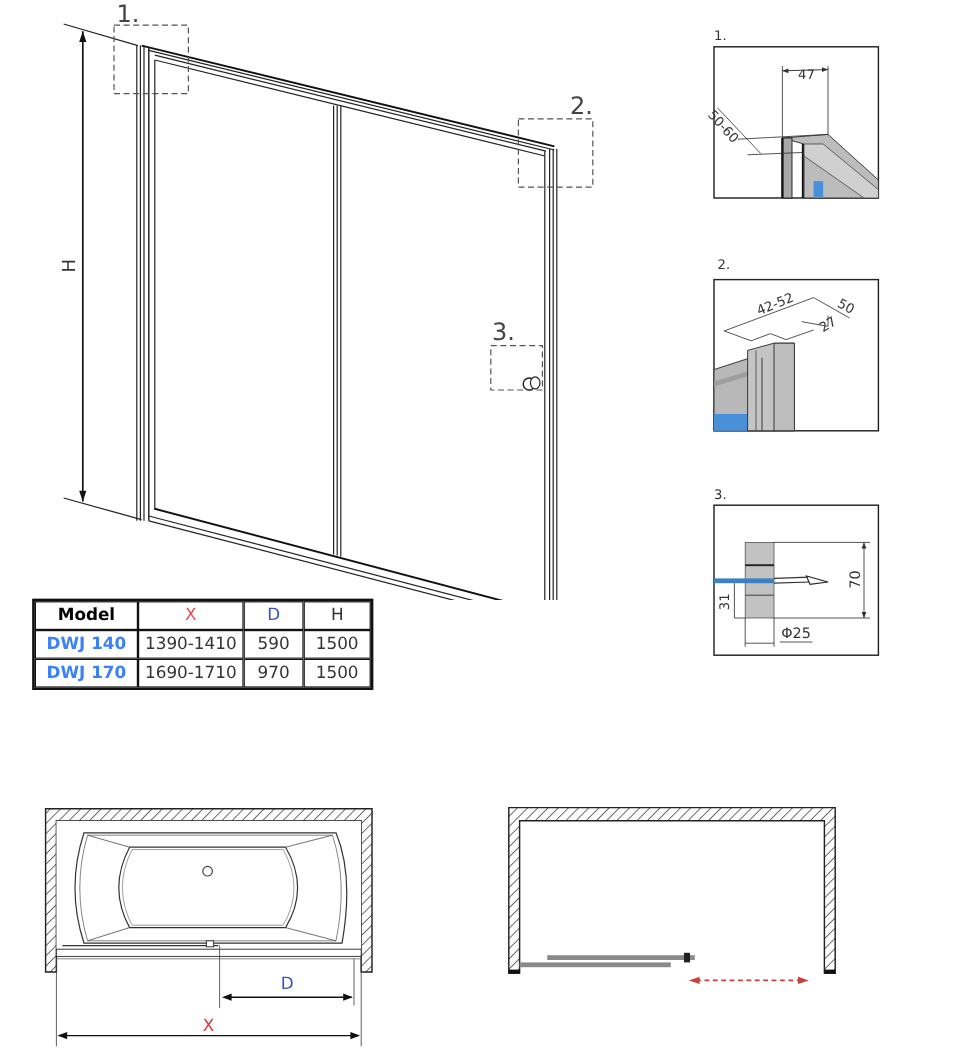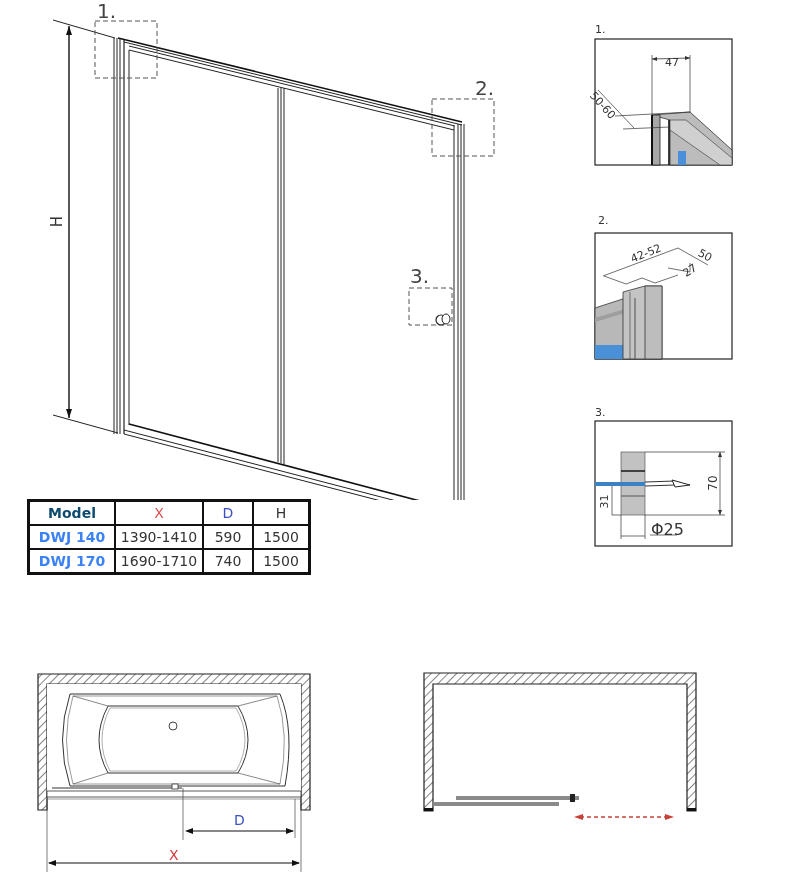--- a/index.html
+++ b/index.html
@@ -8,21 +8,21 @@
     .abs { position: absolute; }
     svg { position: absolute; left: 0; top: 0; }
     .lbl { position: absolute; font-family: "DejaVu Sans", sans-serif; color: #333; line-height: 1; }
     .callout-num { font-size: 20px; color: #444; }
     .detail-num { font-size: 11px; color: #333; }
     table.spec { position: absolute; left: 27px; top: 499px; border-collapse: separate;
                  border-spacing: 0; border: 2px solid #111; background: #111; }
     table.spec td { background: #fff; border: 1px solid #111; font-size: 14px; text-align: center;
                     padding: 0; height: 22px; color: #333; }
     table.spec td.model { font-weight: bold; color: #3b82f6; width: 84px; text-align: center; }
-    table.spec td.h-model { font-weight: bold; font-style: normal; color: #0c4a6e; }
+    table.spec td.h-model { font-weight: bold; font-style: normal; color: #000000; }
     table.spec td.x { width: 86px; }
     table.spec td.d { width: 48px; }
     table.spec td.h { width: 54px; }
   </style>
 </head>
 <body>
 
 <div class="abs" style="left:0;top:0;width:520px;height:500px;">
   <svg width="520" height="500">
 
@@ -148,41 +148,41 @@
     <line x1="22" y1="115" x2="31" y2="115" stroke="#333" stroke-width="0.7"></line>
     <line x1="22" y1="86" x2="22" y2="115" stroke="#333" stroke-width="0.7"></line>
 
     <line x1="31" y1="115" x2="31" y2="139" stroke="#333" stroke-width="0.7"></line>
     <line x1="55" y1="115" x2="55" y2="139" stroke="#333" stroke-width="0.7"></line>
     <line x1="31" y1="136" x2="55" y2="136" stroke="#333" stroke-width="0.7"></line>
     <line x1="60" y1="135" x2="87" y2="135" stroke="#333" stroke-width="0.7"></line>
   </svg>
   <span class="lbl" style="left:115px;top:77px;font-size:12px;transform:rotate(-90deg);">70</span>
   <span class="lbl" style="left:7px;top:96px;font-size:11px;transform:rotate(-90deg);">31</span>
-  <span class="lbl" style="left:61px;top:122px;font-size:16px;">Φ25</span>
+  <span class="lbl" style="left:61px;top:122px;font-size:12px;">Φ25</span>
 </div>
 
 <table class="spec">
   <tbody>
       <tr>
     <td class="model h-model">Model</td>
     <td class="x" style="color:#e05050;">X</td>
     <td class="d" style="color:#3a4fc0;">D</td>
     <td class="h">H</td>
   </tr>
   <tr>
     <td class="model">DWJ 140</td>
     <td class="x">1390-1410</td>
     <td class="d">590</td>
     <td class="h">1500</td>
   </tr>
   <tr>
     <td class="model">DWJ 170</td>
     <td class="x">1690-1710</td>
-    <td class="d">740</td>
+    <td class="d">970</td>
     <td class="h">1500</td>
   </tr>
 </tbody>
   </table>
 
 <div class="abs" style="left:30px;top:660px;width:300px;height:215px;">
   <svg width="300" height="215">
     <defs>
       <pattern id="hatch" width="6" height="6" patternUnits="userSpaceOnUse" patternTransform="rotate(45)">
         <line x1="0" y1="0" x2="0" y2="6" stroke="#333" stroke-width="1.2"></line>

